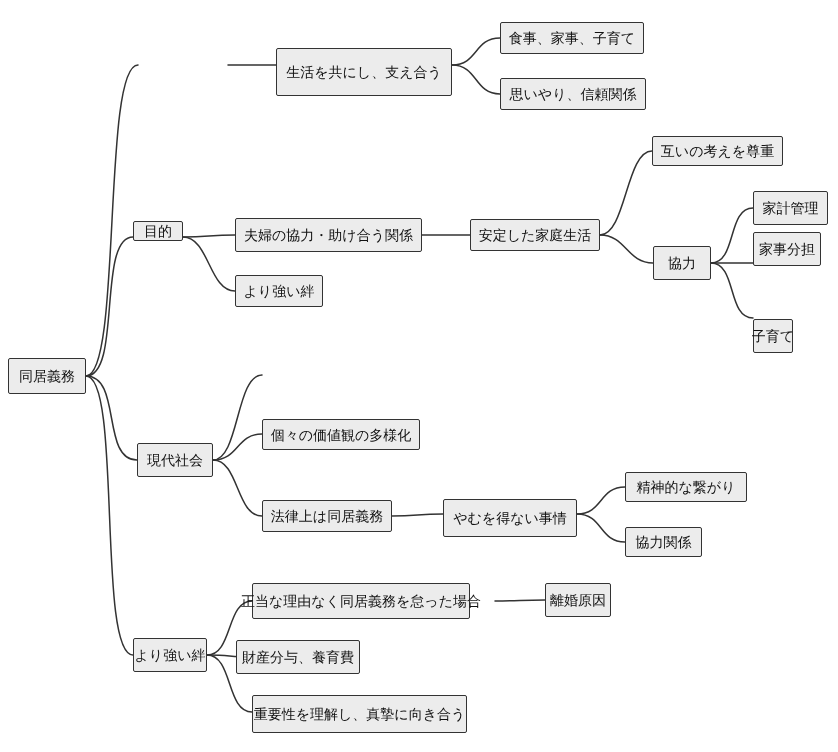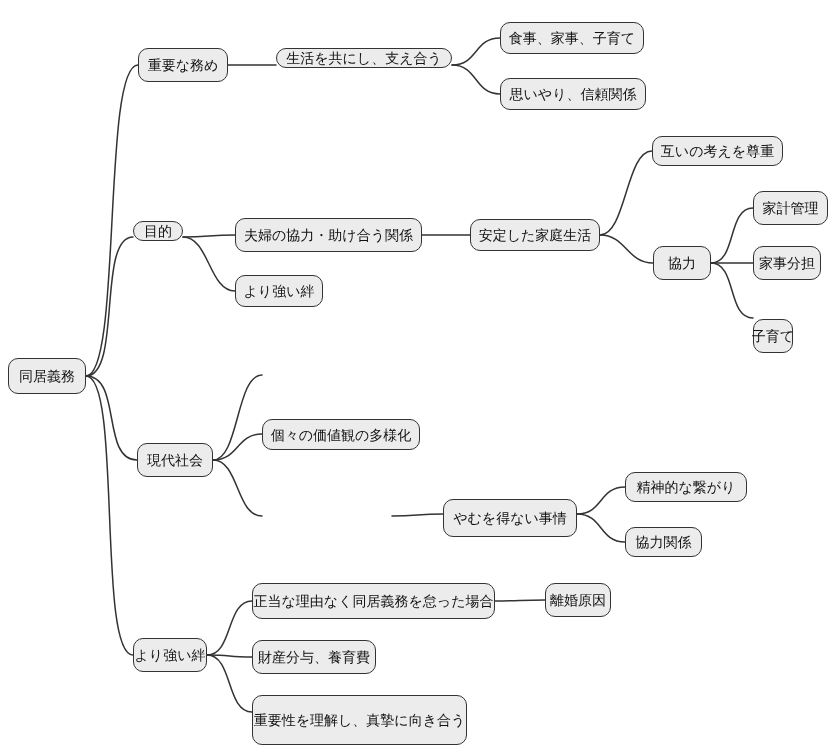--- a/index.html
+++ b/index.html
@@ -33,21 +33,21 @@
     stroke-linecap:round;
   }
   .node{
     position:absolute;
     box-sizing:border-box;
     display:flex;
     align-items:center;
     justify-content:center;
     background:var(--node-fill);
     border:1.6px solid var(--node-border);
-    border-radius:10px;
+    border-radius:2px;
     font-size:14px;
     line-height:1;
     color:var(--text);
     white-space:nowrap;
     padding:0 16px;
   }
 </style>
 </head>
 <body>
 
@@ -76,40 +76,40 @@
     <path d="M577,514 C603,514 599,487 625,487"></path>
     <path d="M577,514 C603,514 599,542 625,542"></path>
     <path d="M207,655 C233,655 226,601 252,601"></path>
     <path d="M207,655 C233,655 226,657 252,657"></path>
     <path d="M207,655 C233,655 226,712 252,712"></path>
     <path d="M495,601 C521,601 519,600 545,600"></path>
   </svg>
 
   <div class="node" style="left:8px;top:358px;width:78px;height:36px">同居義務</div>
 
-  <div class="node" style="left:138px;top:48px;width:90px;height:34px">重要な務め</div>
-  <div class="node" style="left:276px;top:48px;width:176px;height:20px">生活を共にし、支え合う</div>
+  <div class="node" style="left:276px;top:48px;width:176px;height:48px">生活を共にし、支え合う</div>
   <div class="node" style="left:500px;top:22px;width:144px;height:32px">食事、家事、子育て</div>
   <div class="node" style="left:500px;top:78px;width:146px;height:32px">思いやり、信頼関係</div>
 
   <div class="node" style="left:133px;top:221px;width:50px;height:20px">目的</div>
   <div class="node" style="left:235px;top:218px;width:187px;height:34px">夫婦の協力・助け合う関係</div>
   <div class="node" style="left:235px;top:275px;width:88px;height:32px">より強い絆</div>
   <div class="node" style="left:470px;top:219px;width:130px;height:32px">安定した家庭生活</div>
   <div class="node" style="left:652px;top:136px;width:131px;height:30px">互いの考えを尊重</div>
   <div class="node" style="left:653px;top:246px;width:58px;height:34px">協力</div>
   <div class="node" style="left:753px;top:191px;width:75px;height:34px">家計管理</div>
-  <div class="node" style="left:753px;top:246px;width:68px;height:34px">家事分担</div>
+  <div class="node" style="left:753px;top:232px;width:68px;height:34px">家事分担</div>
   <div class="node" style="left:753px;top:319px;width:40px;height:34px">子育て</div>
 
   <div class="node" style="left:137px;top:443px;width:76px;height:34px">現代社会</div>
   <div class="node" style="left:262px;top:419px;width:158px;height:31px">個々の価値観の多様化</div>
+  <div class="node" style="left:262px;top:500px;width:130px;height:32px">法律上は同居義務</div>
   <div class="node" style="left:443px;top:499px;width:134px;height:38px">やむを得ない事情</div>
   <div class="node" style="left:625px;top:472px;width:122px;height:30px">精神的な繋がり</div>
   <div class="node" style="left:625px;top:527px;width:77px;height:30px">協力関係</div>
 
   <div class="node" style="left:133px;top:638px;width:74px;height:34px">より強い絆</div>
-  <div class="node" style="left:252px;top:583px;width:243px;height:36px">正当な理由なく同居義務を怠った場合</div>
+  <div class="node" style="left:252px;top:583px;width:218px;height:36px">正当な理由なく同居義務を怠った場合</div>
   <div class="node" style="left:545px;top:583px;width:66px;height:34px">離婚原因</div>
-  <div class="node" style="left:252px;top:640px;width:124px;height:34px">財産分与、養育費</div>
-  <div class="node" style="left:252px;top:695px;width:215px;height:50px">重要性を理解し、真摯に向き合う</div>
+  <div class="node" style="left:236px;top:640px;width:124px;height:34px">財産分与、養育費</div>
+  <div class="node" style="left:252px;top:695px;width:215px;height:38px">重要性を理解し、真摯に向き合う</div>
 
 </div>
 
 </body></html>

